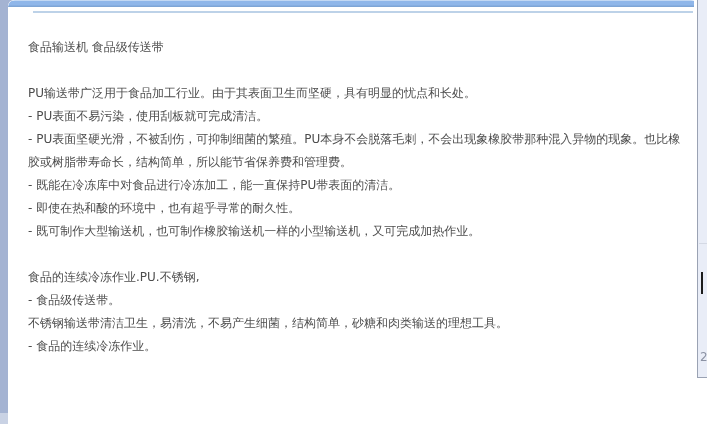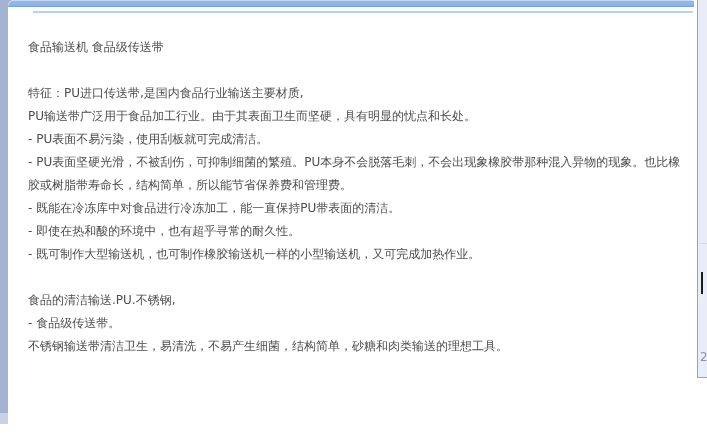--- a/index.html
+++ b/index.html
@@ -56,31 +56,31 @@
 <div class="bg-left-fade"></div>
 <div class="bg-corner-patch"></div>
 
 <div class="main-panel">
   <div class="top-bar"></div>
   <div class="inner-top-border"></div>
 
   <div class="content">
     <div class="line">食品输送机 食品级传送带</div>
     <div class="line"></div>
-    <div class="line">特征：PU进口传送带,是国内食品行业输送主要材质,</div>
     <div class="line">PU输送带广泛用于食品加工行业。由于其表面卫生而坚硬，具有明显的忧点和长处。</div>
     <div class="line">- PU表面不易污染，使用刮板就可完成清洁。</div>
     <div class="line">- PU表面坚硬光滑，不被刮伤，可抑制细菌的繁殖。PU本身不会脱落毛刺，不会出现象橡胶带那种混入异物的现象。也比橡胶或树脂带寿命长，结构简单，所以能节省保养费和管理费。</div>
     <div class="line">- 既能在冷冻库中对食品进行冷冻加工，能一直保持PU带表面的清洁。</div>
     <div class="line">- 即使在热和酸的环境中，也有超乎寻常的耐久性。</div>
     <div class="line">- 既可制作大型输送机，也可制作橡胶输送机一样的小型输送机，又可完成加热作业。</div>
     <div class="line"></div>
-    <div class="line">食品的清洁输送.PU.不锈钢,</div>
+    <div class="line">食品的连续冷冻作业.PU.不锈钢,</div>
     <div class="line">- 食品级传送带。</div>
     <div class="line">不锈钢输送带清洁卫生，易清洗，不易产生细菌，结构简单，砂糖和肉类输送的理想工具。</div>
+    <div class="line">- 食品的连续冷冻作业。</div>
   </div>
 </div>
 
 <div class="side-panel">
   <div class="side-divider"></div>
   <div class="text-cursor"></div>
   <div class="side-number">2</div>
 </div>
 
 </body></html>

